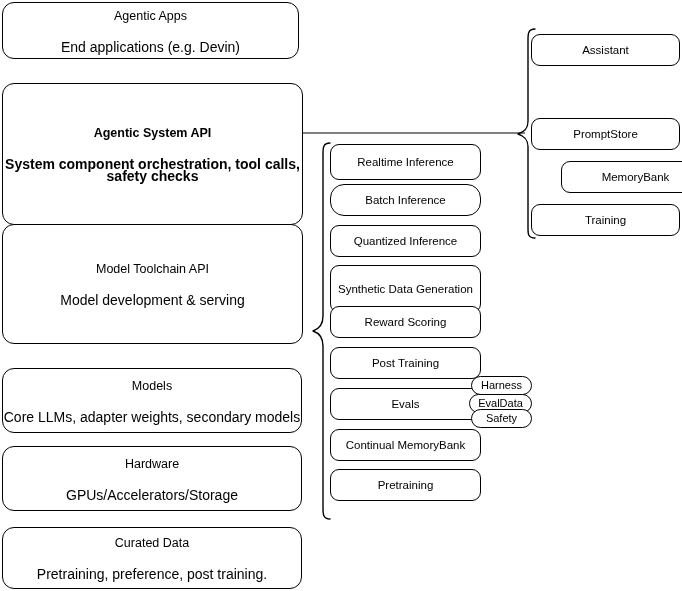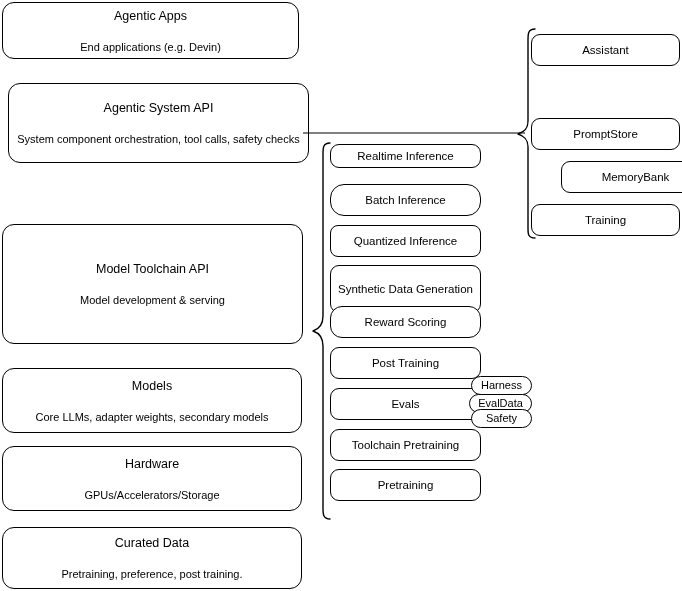--- a/index.html
+++ b/index.html
@@ -32,21 +32,21 @@
   }
   .layer {
     border-radius: 12px;
   }
   .layer .title {
     font-size: 12.5px;
     line-height: 15px;
     color: #000000;
   }
   .layer .subtitle {
-    font-size: 11px;
+    font-size: 14px;
     line-height: 12px;
     color: #000000;
     margin-top: 17px;
   }
   .chip {
     border-radius: 9px;
     font-size: 11.5px;
     line-height: 14px;
   }
   .pill {
@@ -69,21 +69,21 @@
 </head>
 <body>
 
 <div id="canvas">
 
   <div class="node layer" style="left:2px; top:2px; width:297px; height:57px;">
     <div class="title">Agentic Apps</div>
     <div class="subtitle">End applications (e.g. Devin)</div>
   </div>
 
-  <div class="node layer" style="left:8px; top:83px; width:301px; height:80px;">
+  <div class="node layer" style="left:2px; top:83px; width:301px; height:142px;font-weight:bold;">
     <div class="title">Agentic System API</div>
     <div class="subtitle">System component orchestration, tool calls, safety checks</div>
   </div>
 
   <div class="node layer" style="left:2px; top:224px; width:301px; height:120px;">
     <div class="title">Model Toolchain API</div>
     <div class="subtitle">Model development &amp; serving</div>
   </div>
 
   <div class="node layer" style="left:2px; top:368px; width:300px; height:65px;">
@@ -106,43 +106,43 @@
       <line x1="0" y1="5" x2="222" y2="5" stroke="#000000" stroke-width="1"></line>
     </svg>
   </div>
 
   <div class="brace" style="left:303px; top:140px; width:30px; height:382px;">
     <svg width="30" height="382" viewBox="0 0 30 382" fill="none">
       <path d="M27 3 C20 3, 20 8, 20 14 L20 176 C20 185, 16 189, 10 191 C16 193, 20 197, 20 206 L20 368 C20 374, 20 379, 27 379" stroke="#000000" stroke-width="1.4" fill="none" stroke-linecap="round" stroke-linejoin="round"></path>
     </svg>
   </div>
 
-  <div class="node chip" style="left:330px; top:144px; width:151px; height:24px;">
+  <div class="node chip" style="left:330px; top:144px; width:151px; height:36px;">
     <span>Realtime Inference</span>
   </div>
   <div class="node chip" style="left:330px; top:184px; width:151px; height:32px;border-radius:14px;">
     <span>Batch Inference</span>
   </div>
-  <div class="node chip" style="left:330px; top:225px; width:151px; height:32px;border-radius:8px;">
+  <div class="node chip" style="left:330px; top:225px; width:151px; height:32px;">
     <span>Quantized Inference</span>
   </div>
   <div class="node chip" style="left:330px; top:265px; width:151px; height:48px;">
     <span>Synthetic Data Generation</span>
   </div>
-  <div class="node chip" style="left:330px; top:306px; width:151px; height:32px;border-radius:12px;">
+  <div class="node chip" style="left:330px; top:306px; width:151px; height:32px;">
     <span>Reward Scoring</span>
   </div>
   <div class="node chip" style="left:330px; top:347px; width:151px; height:32px;">
     <span>Post Training</span>
   </div>
   <div class="node chip" style="left:330px; top:388px; width:151px; height:32px;">
     <span>Evals</span>
   </div>
   <div class="node chip" style="left:330px; top:429px; width:151px; height:32px;">
-    <span>Toolchain Pretraining</span>
+    <span>Continual MemoryBank</span>
   </div>
   <div class="node chip" style="left:330px; top:469px; width:151px; height:32px;">
     <span>Pretraining</span>
   </div>
 
   <div class="node pill" style="left:471px; top:376px; width:61px; height:19px;">
     <span>Harness</span>
   </div>
   <div class="node pill" style="left:469px; top:394px; width:63px; height:19px;">
     <span>EvalData</span>

